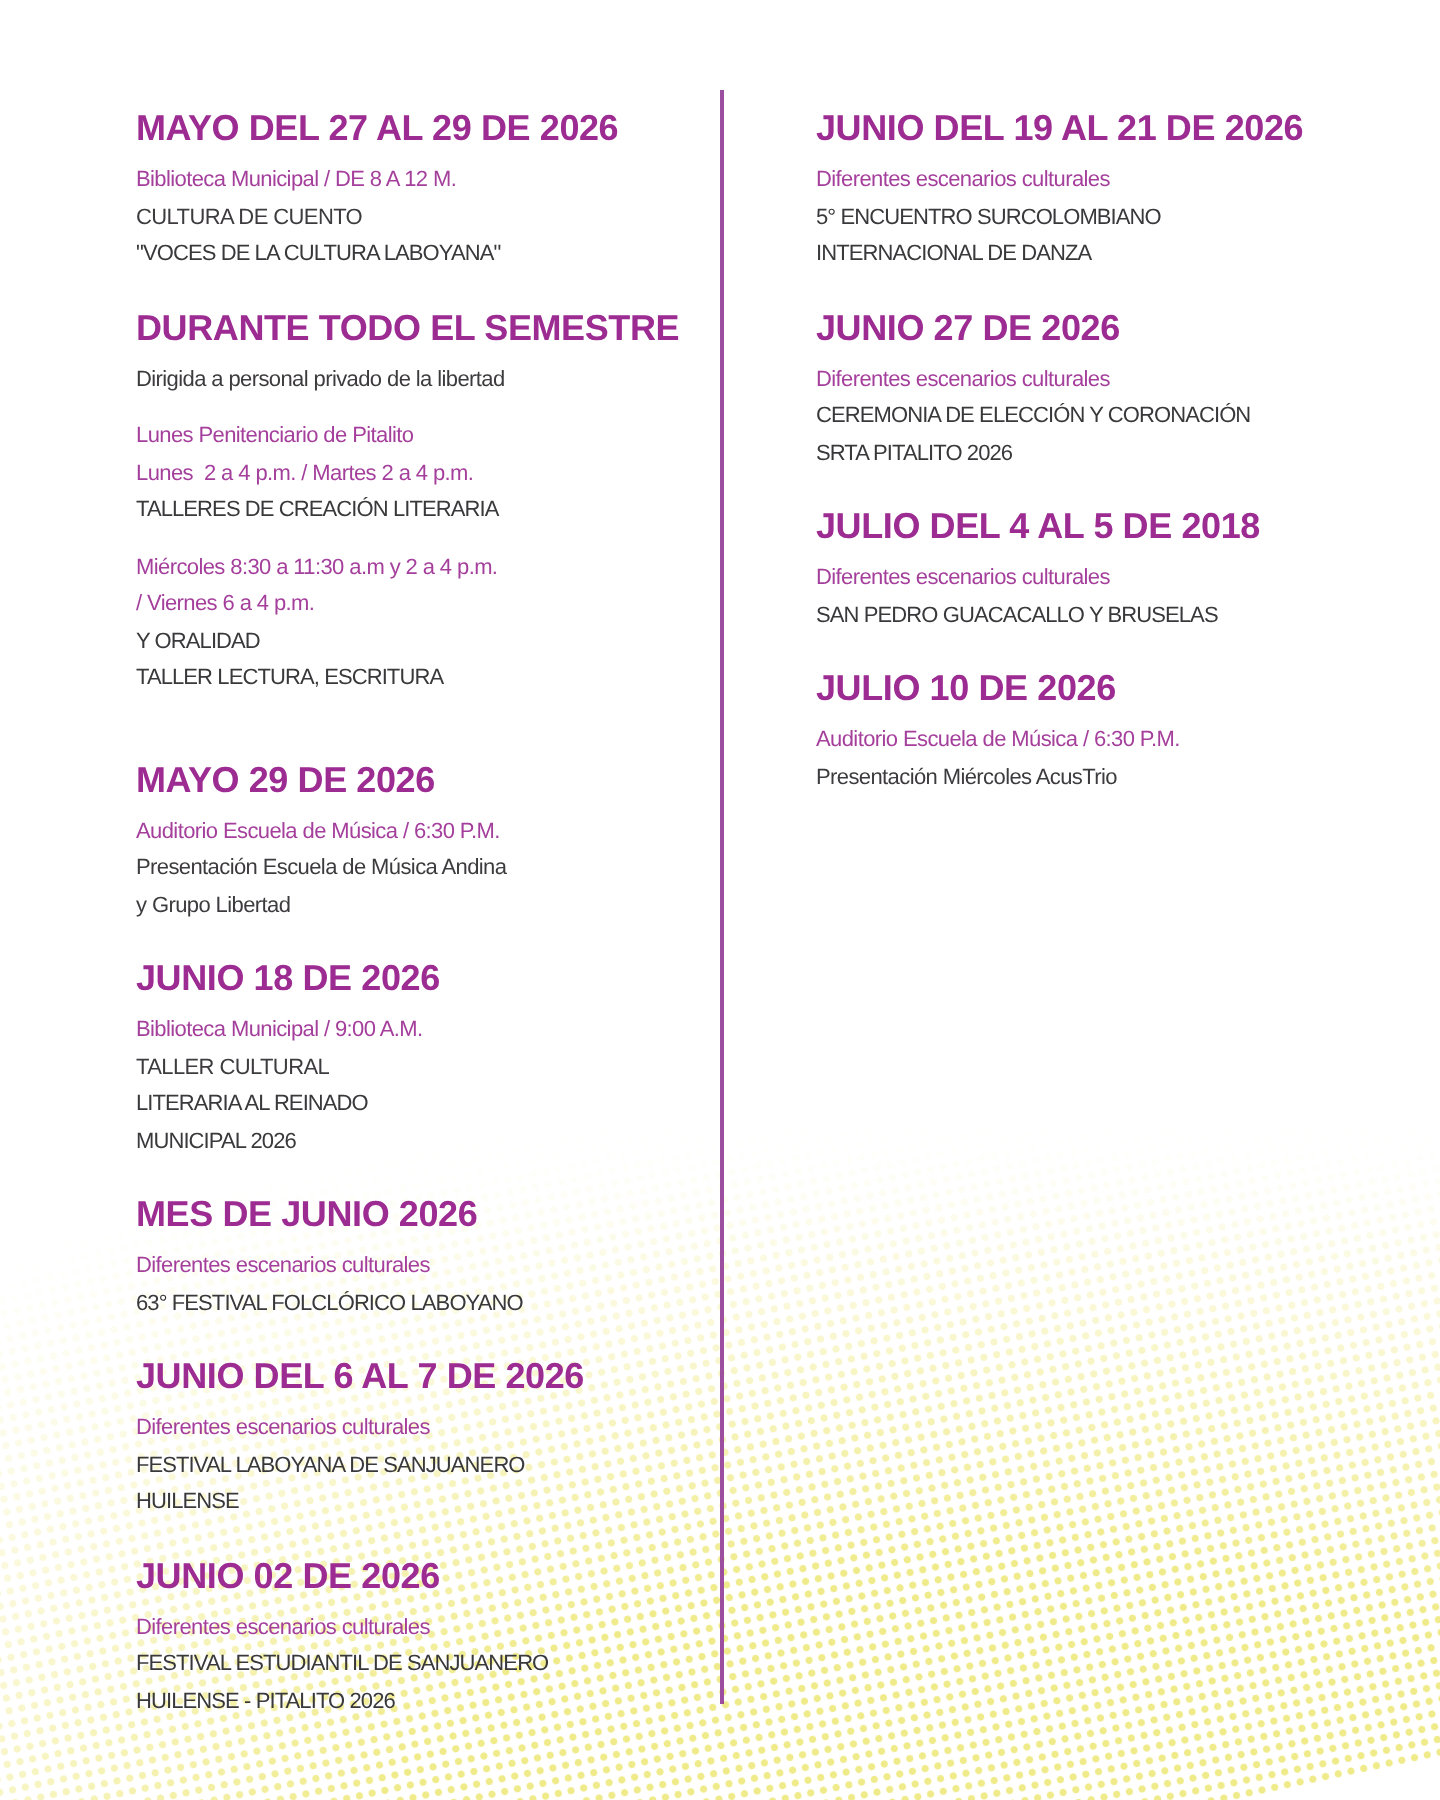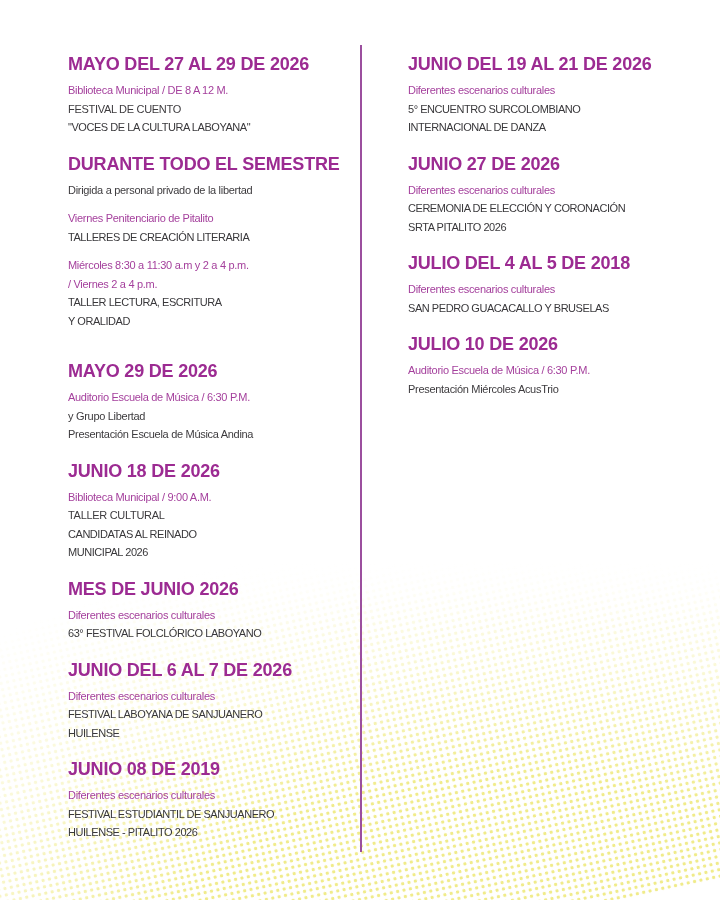--- a/index.html
+++ b/index.html
@@ -69,59 +69,60 @@
 <body>
 
 <div class="page">
   <div class="halftone"></div>
   <div class="halftone-fade"></div>
 
   <div class="col col-left" id="col-0">
       <div class="event">
         <div class="ev-heading">MAYO DEL 27 AL 29 DE 2026</div>
         <div class="ln venue">Biblioteca Municipal / DE 8 A 12 M.</div>
-        <div class="ln body">FESTIVAL DE CUENTO</div>
+        <div class="ln body">CULTURA DE CUENTO</div>
         <div class="ln title">"VOCES DE LA CULTURA LABOYANA"</div>
       </div>
       <div class="event">
         <div class="ev-heading">DURANTE TODO EL SEMESTRE</div>
         <div class="ln body">Dirigida a personal privado de la libertad</div>
-        <div class="ln venue gap">Viernes Penitenciario de Pitalito</div>
+        <div class="ln venue gap">Lunes Penitenciario de Pitalito</div>
+        <div class="ln venue">Lunes  2 a 4 p.m. / Martes 2 a 4 p.m.</div>
         <div class="ln title">TALLERES DE CREACIÓN LITERARIA</div>
         <div class="ln venue gap">Miércoles 8:30 a 11:30 a.m y 2 a 4 p.m.</div>
-        <div class="ln venue">/ Viernes 2 a 4 p.m.</div>
+        <div class="ln venue">/ Viernes 6 a 4 p.m.</div>
+        <div class="ln title">Y ORALIDAD</div>
         <div class="ln title">TALLER LECTURA, ESCRITURA</div>
-        <div class="ln title">Y ORALIDAD</div>
       </div>
       <div class="event spacer">
         <div class="ev-heading">MAYO 29 DE 2026</div>
         <div class="ln venue">Auditorio Escuela de Música / 6:30 P.M.</div>
+        <div class="ln body">Presentación Escuela de Música Andina</div>
         <div class="ln body">y Grupo Libertad</div>
-        <div class="ln body">Presentación Escuela de Música Andina</div>
       </div>
       <div class="event">
         <div class="ev-heading">JUNIO 18 DE 2026</div>
         <div class="ln venue">Biblioteca Municipal / 9:00 A.M.</div>
         <div class="ln body">TALLER CULTURAL</div>
-        <div class="ln title">CANDIDATAS AL REINADO</div>
+        <div class="ln title">LITERARIA AL REINADO</div>
         <div class="ln title">MUNICIPAL 2026</div>
       </div>
       <div class="event">
         <div class="ev-heading">MES DE JUNIO 2026</div>
         <div class="ln venue">Diferentes escenarios culturales</div>
         <div class="ln title">63° FESTIVAL FOLCLÓRICO LABOYANO</div>
       </div>
       <div class="event">
         <div class="ev-heading">JUNIO DEL 6 AL 7 DE 2026</div>
         <div class="ln venue">Diferentes escenarios culturales</div>
         <div class="ln title">FESTIVAL LABOYANA DE SANJUANERO</div>
         <div class="ln title">HUILENSE</div>
       </div>
       <div class="event">
-        <div class="ev-heading">JUNIO 08 DE 2019</div>
+        <div class="ev-heading">JUNIO 02 DE 2026</div>
         <div class="ln venue">Diferentes escenarios culturales</div>
         <div class="ln title">FESTIVAL ESTUDIANTIL DE SANJUANERO</div>
         <div class="ln title">HUILENSE - PITALITO 2026</div>
       </div>
     </div>
   <div class="divider"></div>
   <div class="col col-right" id="col-1">
       <div class="event">
         <div class="ev-heading">JUNIO DEL 19 AL 21 DE 2026</div>
         <div class="ln venue">Diferentes escenarios culturales</div>

